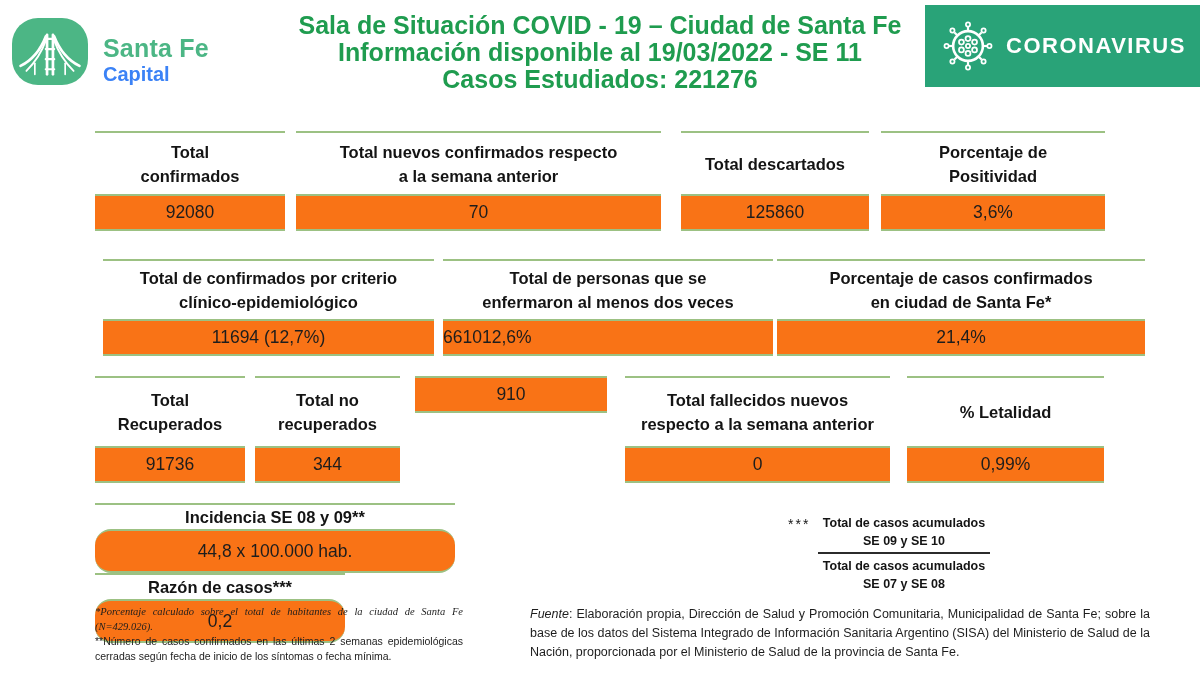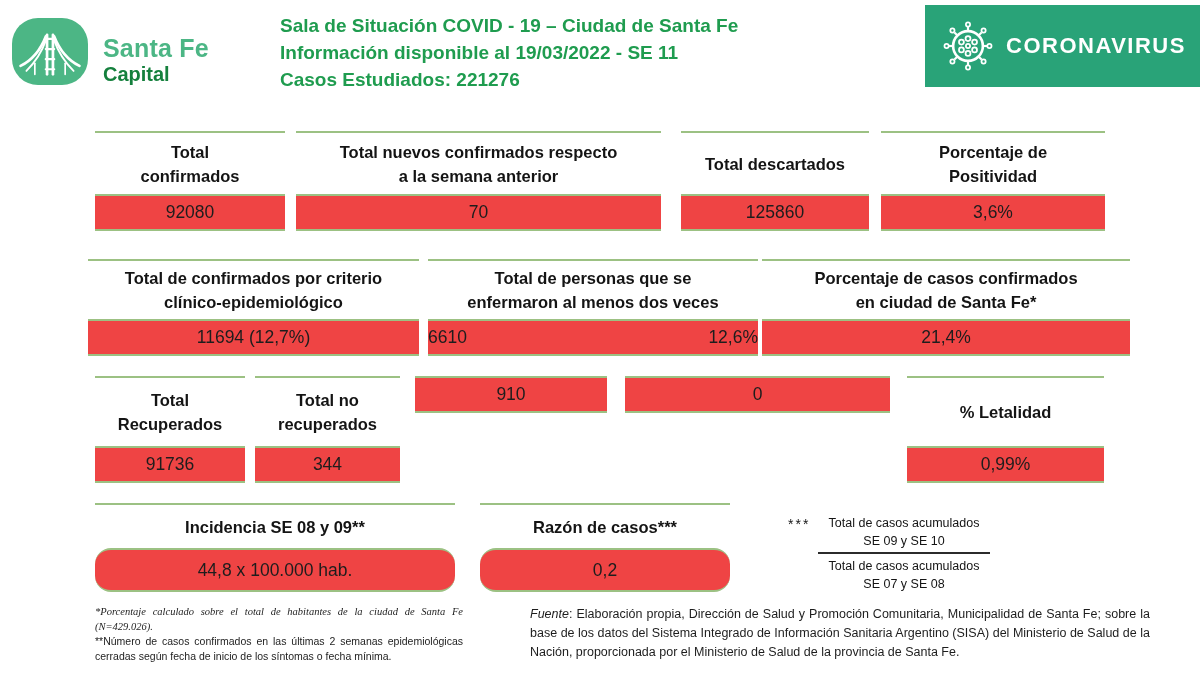--- a/index.html
+++ b/index.html
@@ -9,62 +9,62 @@
   }
 
   
   .logo-tile {
     position:absolute; left:12px; top:18px; width:76px; height:67px;
     background:#4cb685; border-radius:26px;
     display:flex; align-items:center; justify-content:center;
   }
   .logo-name { position:absolute; left:103px; top:36px; line-height:1; }
   .logo-name .l1 { font-size:25px; font-weight:700; color:#4cb685; letter-spacing:.2px; }
-  .logo-name .l2 { font-size:20px; font-weight:700; color:#15803d; margin-top:3px; }
+  .logo-name .l2 { font-size:20px; font-weight:700; color:#3b82f6; margin-top:3px; }
 
   .title-block {
     position:absolute; left:280px; top:12px; width:640px;
-    text-align:left; color:#1f9c4f; font-weight:700;
-    font-size:19px; line-height:27px;
+    text-align:center; color:#1f9c4f; font-weight:700;
+    font-size:25px; line-height:27px;
   }
 
   .badge {
     position:absolute; left:925px; top:5px; width:275px; height:82px;
     background:#29a378; display:flex; align-items:center; gap:10px;
     padding-left:15px; box-sizing:border-box;
   }
   .badge-label { color:#ffffff; font-weight:700; font-size:22px; letter-spacing:1.5px; }
 
   
   .cards-row { position:absolute; display:flex; }
   .card { display:flex; flex-direction:column; box-sizing:border-box; }
   .card-head {
     flex:1; border-top:2px solid #9cc183;
     display:flex; align-items:center; justify-content:center;
     text-align:center; font-weight:700; font-size:16.5px; line-height:24px;
     white-space:pre-line; color:#141414;
   }
   .card-value {
-    flex:none; height:33px; background:#ef4444;
+    flex:none; height:33px; background:#f97316;
     border-top:2px solid #9cc183; border-bottom:2px solid #9cc183;
     display:flex; align-items:center; justify-content:center;
     font-size:17.5px; color:#1d1d1d;
   }
-  .card-value.dual { justify-content:space-between; }
+  .card-value.dual { justify-content:flex-start; }
   #row4 .card-value { height:40px;border-radius:16px; }
 
   #row1 { left:95px;  top:131px; height:100px; }
-  #row2 { left:88px;  top:259px; height:97px;  }
+  #row2 { left:103px;  top:259px; height:97px;  }
   #row3 { left:95px;  top:376px; height:107px; }
-  #row4 { left:95px;  top:503px; height:89px;  }
+  #row4 { left:95px;  top:503px; height:89px;flex-direction:column;  }
 
   
   .annotation { position:absolute; left:788px; top:514px; width:215px; font-size:12.5px; line-height:18px; color:#141414; }
   .anno-stars { position:absolute; left:0; top:1px; font-size:14px; letter-spacing:2px; font-weight:400; }
-  .anno-body  { margin-left:30px; width:172px; text-align:center; }
+  .anno-body  { margin-left:30px; width:172px; text-align:center;font-weight:bold; }
   .frac-num   { border-bottom:2px solid #2b2b2b; padding-bottom:2px; }
   .frac-den   { padding-top:3px; }
 
   
   .footnotes { position:absolute; left:95px; top:605px; width:368px; font-size:10.5px; line-height:14.5px; text-align:justify; }
   .footnotes .note1 { font-style:italic;font-family:Liberation Serif, serif; }
   .source { position:absolute; left:486px; top:605px; width:620px; font-size:12.5px; line-height:19px; text-align:justify;margin-left:44px; }
   .source .src-label { font-style:italic; }
 
   .icon-svg { display:block; }
@@ -182,20 +182,22 @@
     </div>
     <div class="card" style="width:145px;margin-right:15px">
       <div class="card-head">Total no
 recuperados</div>
       <div class="card-value">344</div>
     </div>
     <div class="card" style="width:192px;margin-right:18px">
       <div class="card-value">910</div>
     </div>
     <div class="card" style="width:265px;margin-right:17px">
+      <div class="card-head">Total fallecidos nuevos
+respecto a la semana anterior</div>
       <div class="card-value">0</div>
     </div>
     <div class="card" style="width:197px">
       <div class="card-head">% Letalidad</div>
       <div class="card-value">0,99%</div>
     </div>
   </div>
 
   <div class="cards-row" id="row4">
     <div class="card" style="width:360px;margin-right:25px">

